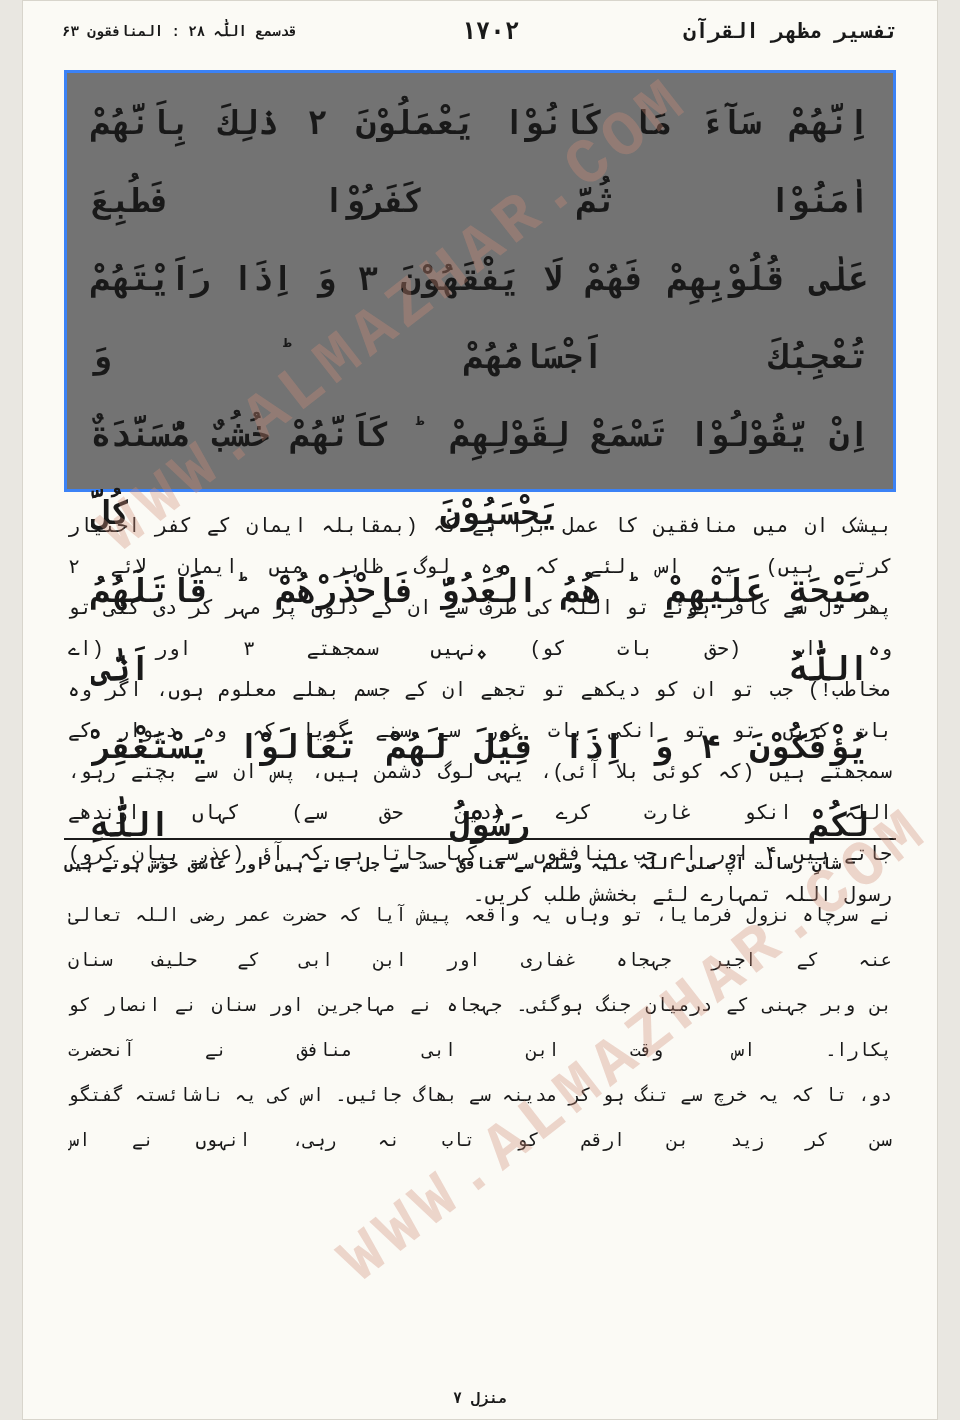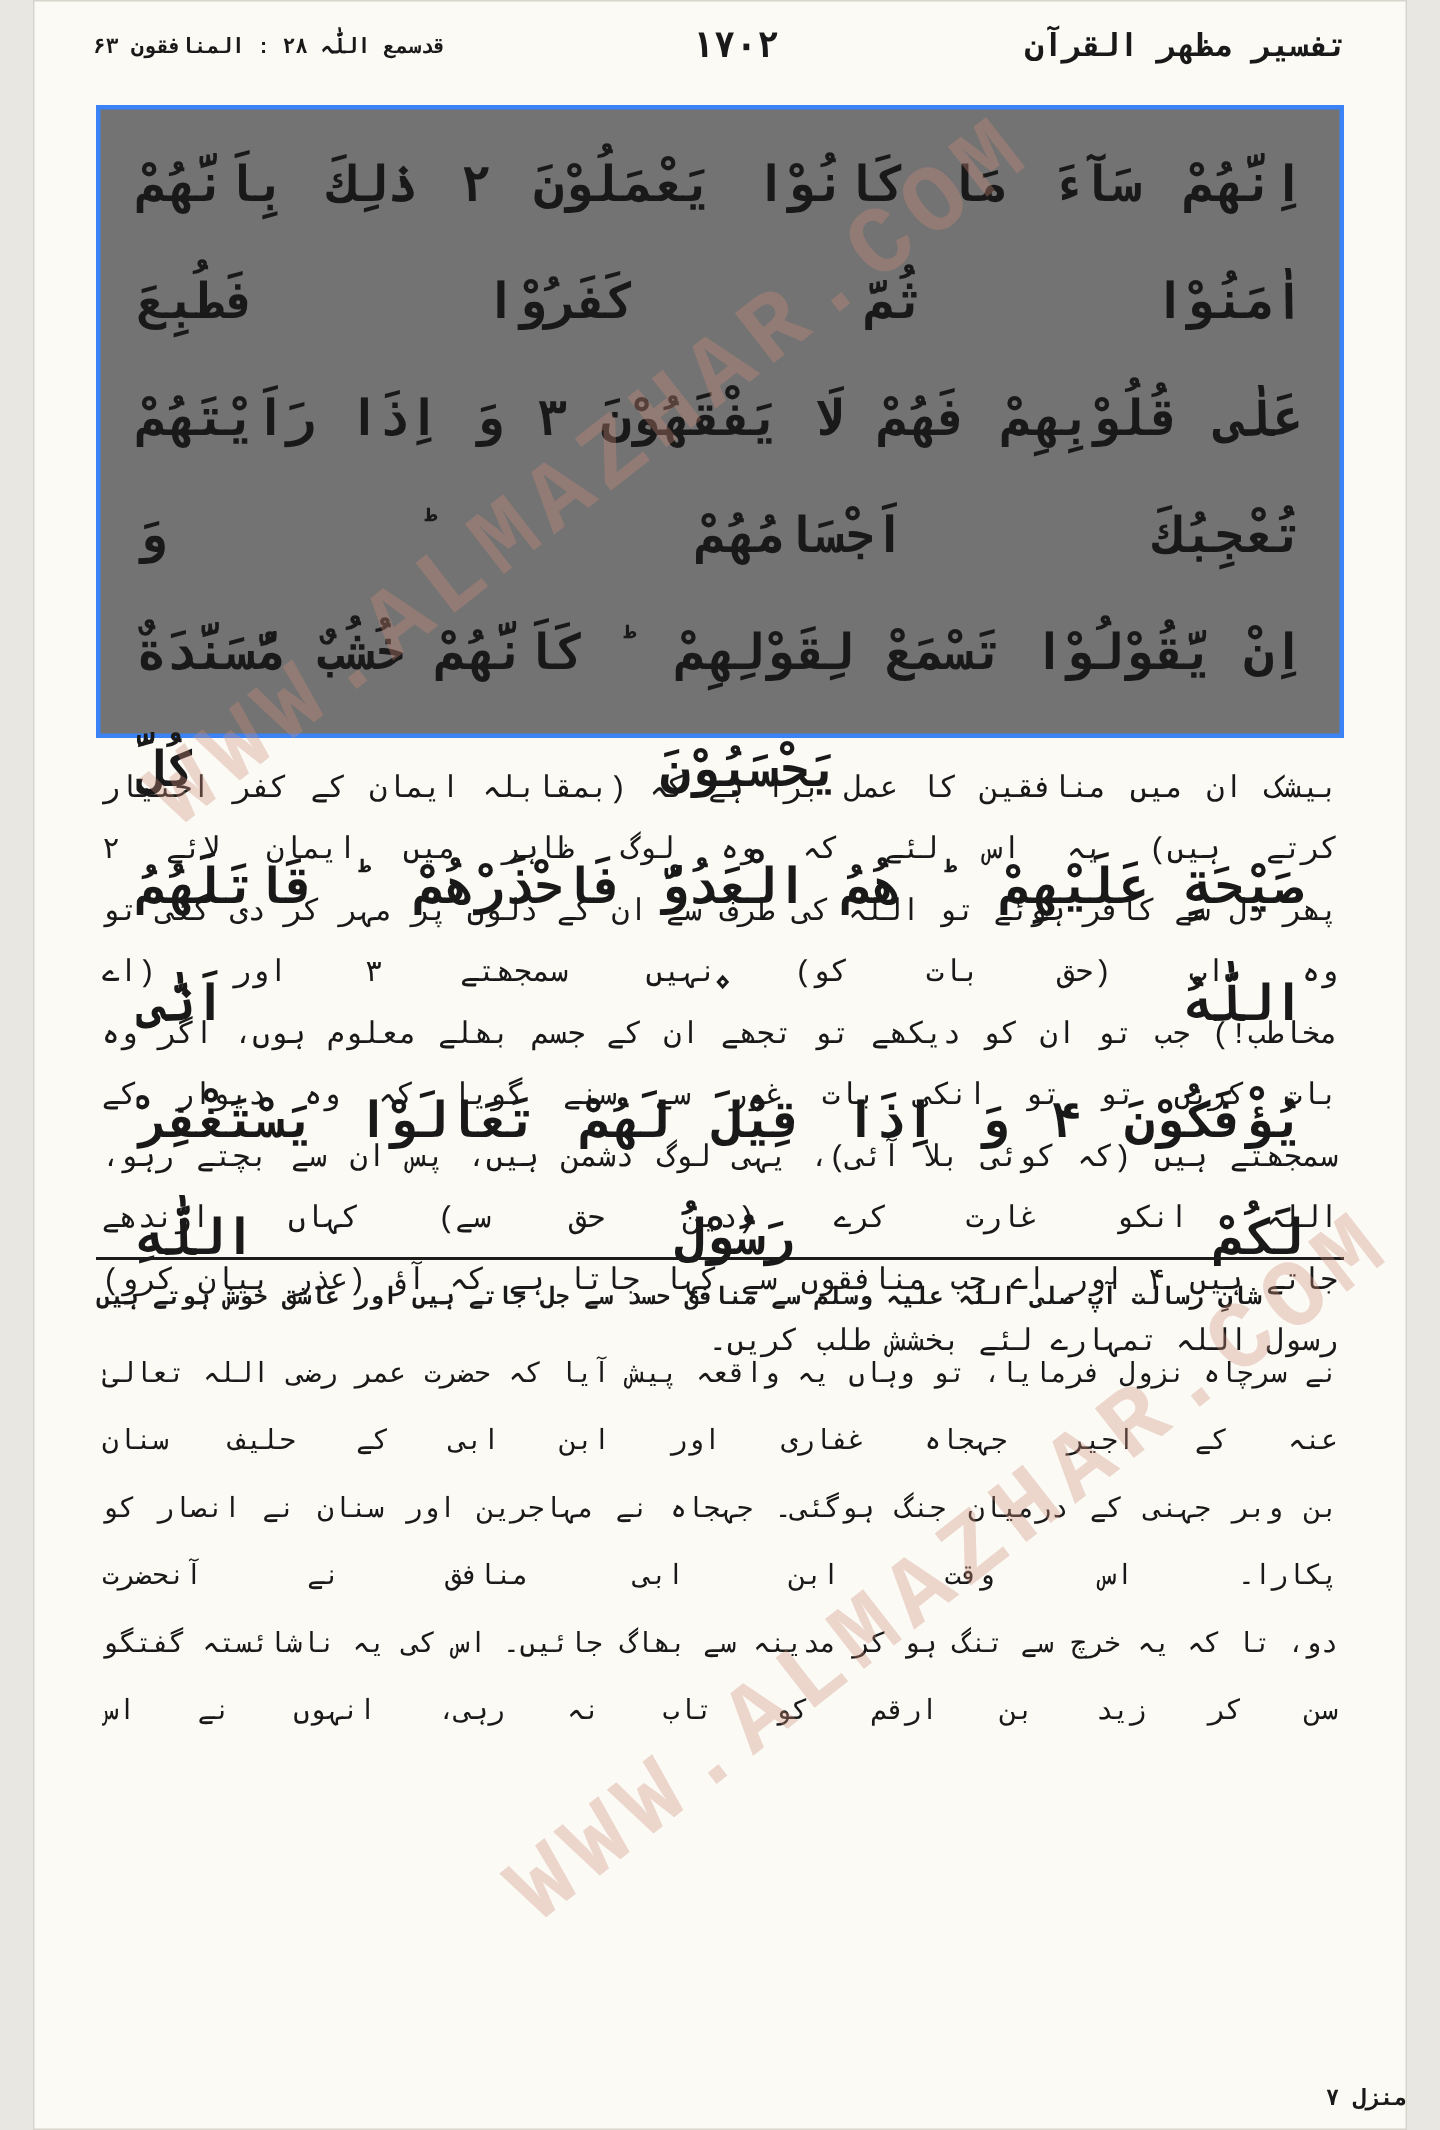--- a/index.html
+++ b/index.html
@@ -34,21 +34,21 @@
   .rule-1{top:838px;}
   .heading{
     position:absolute;top:848px;left:42px;right:42px;margin:0;
     text-align:left;font-size:16px;font-weight:bold;direction:rtl;line-height:34px;
   }
   
   .commentary{position:absolute;top:894px;left:46px;right:46px;direction:rtl;}
   .cline{font-size:18.5px;line-height:45px;text-align:justify;text-align-last:justify;overflow:hidden;}
   .cline .lead{font-weight:bold;}
   
-  .footer{position:absolute;bottom:12px;left:0;right:0;text-align:right;
+  .footer{position:absolute;bottom:12px;left:0;right:0;text-align:center;
     font-size:15px;font-weight:bold;direction:rtl;}
   
   .watermark{
     position:absolute;z-index:3;pointer-events:none;white-space:nowrap;
     font-size:64px;font-weight:bold;letter-spacing:7px;
     color:rgba(207,141,121,0.34);
     transform:rotate(-38deg);direction:ltr;
   }
   .wm1{top:280px;left:10px;}
   .wm2{top:1010px;left:250px;}

